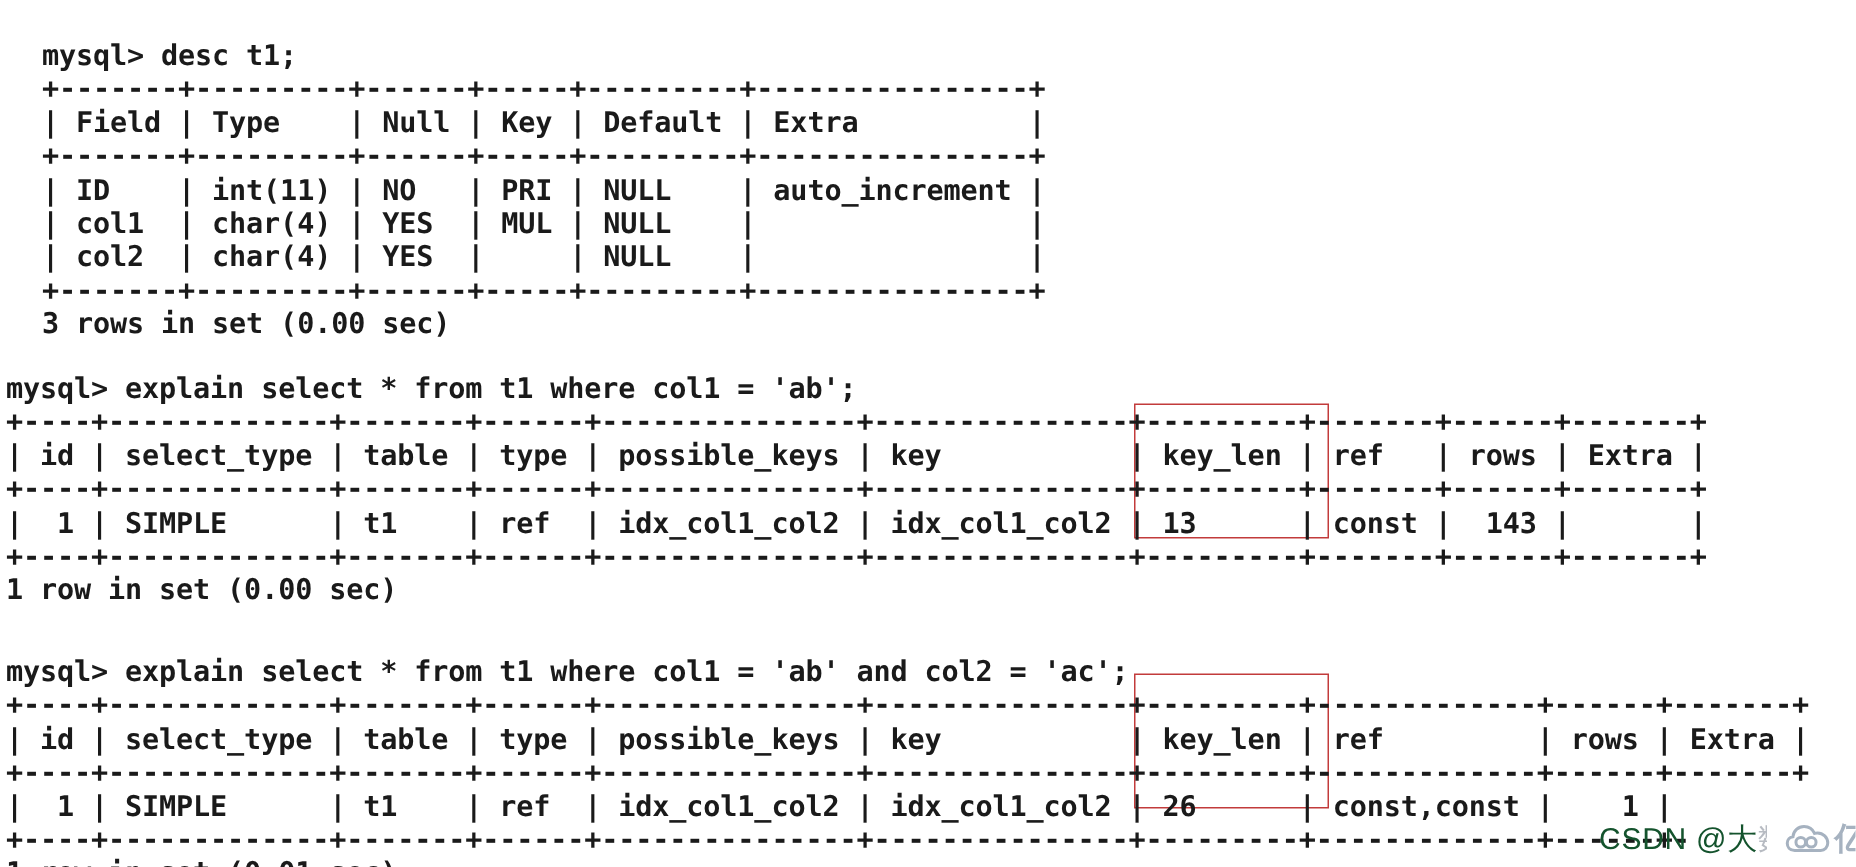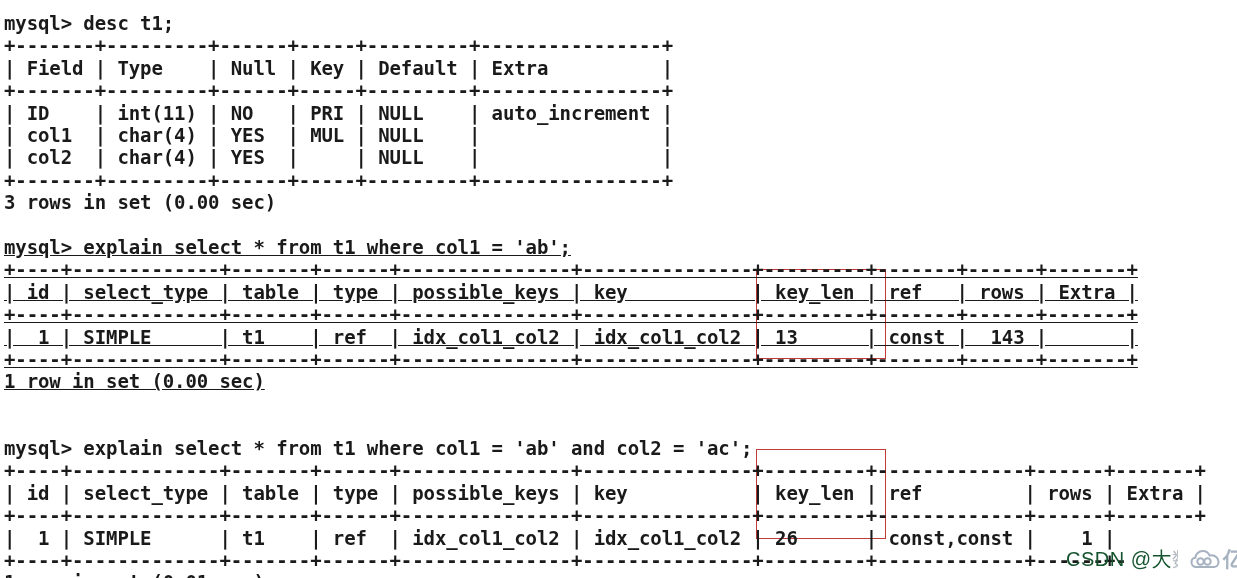--- a/index.html
+++ b/index.html
@@ -11,22 +11,22 @@
     left: 4px;
     font-family: "DejaVu Sans Mono", monospace;
     font-size: 19px;
     line-height: 22.4px;
     font-weight: bold;
     color: #1a1a1a;
     white-space: pre;
     z-index: 2;
     letter-spacing: -0.1px;
   }
-  #section-0 { top: 12px; }
-  #section-1 { top: 236px; text-decoration: underline; }
+  #section-0 { top: 26px; margin-left: 24px; }
+  #section-1 { top: 248px; }
   #section-2 { top: 437px; }
 
   .keylen-box {
     position: absolute;
     left: 756px;
     width: 130px;
     height: 90px;
     border: 1px solid #c23b3b;
     z-index: 1;
     background: transparent;

